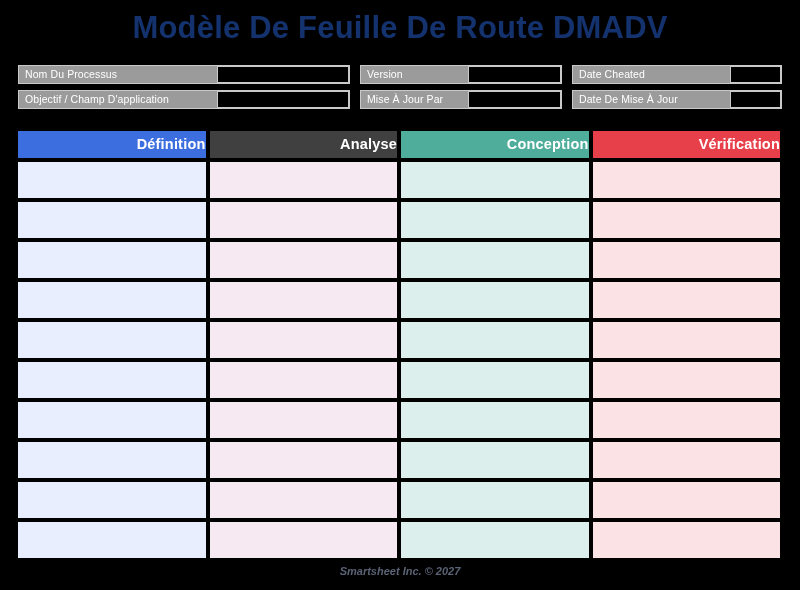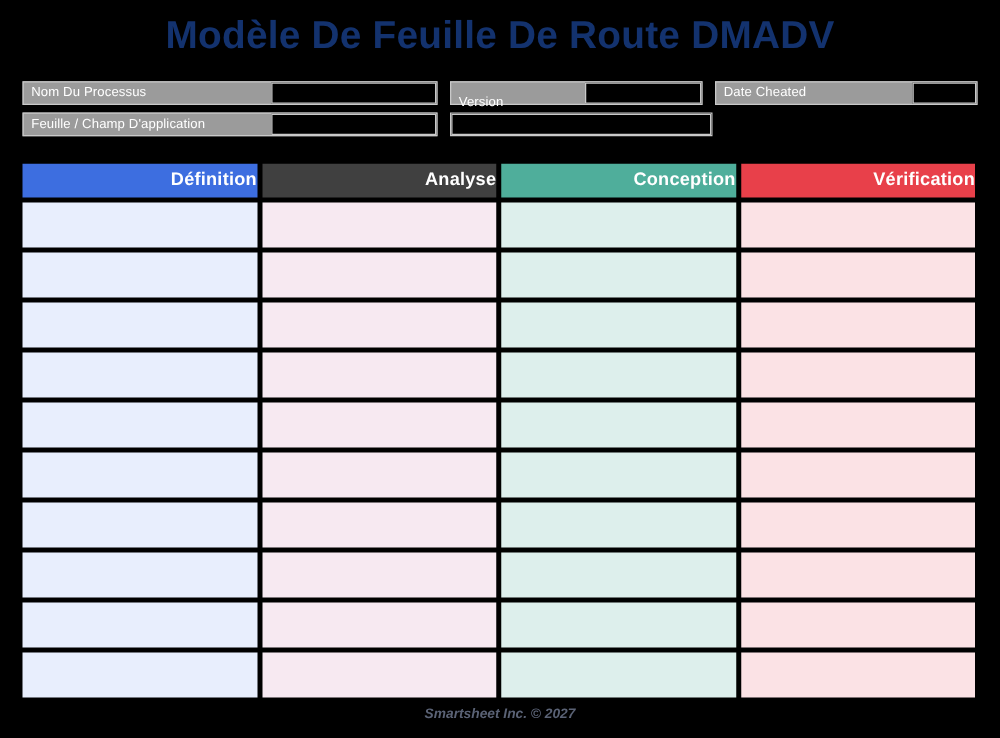--- a/index.html
+++ b/index.html
@@ -72,21 +72,21 @@
   }
   .meta-input {
     flex: 1 1 auto;
     background: #000000;
     border: 1px solid #c9c9c9;
     margin: 0;
     box-sizing: border-box;
     min-width: 10px;
   }
   .meta-field.wide  .meta-label { width: 186px; }
-  .meta-field.mid   .meta-label { width: 95px; margin-top: 8px; }
+  .meta-field.mid   .meta-label { width: 95px; }
   .meta-field.right .meta-label { width: 122px; }
 
   
   .board {
     position: absolute;
     left: 18px;
     top: 131px;
     width: 762px;
     display: flex;
     gap: 4px;
@@ -143,24 +143,29 @@
           <span class="meta-label">Version</span>
           <div class="meta-input"></div>
         </div>
         <div class="meta-field right">
           <span class="meta-label">Date Cheated</span>
           <div class="meta-input"></div>
         </div>
       </div>
       <div class="meta-row">
         <div class="meta-field wide">
-          <span class="meta-label">Feuille / Champ D'application</span>
+          <span class="meta-label">Objectif / Champ D'application</span>
+          <div class="meta-input"></div>
+        </div>
+        <div class="meta-field mid">
+          <span class="meta-label">Mise À Jour Par</span>
           <div class="meta-input"></div>
         </div>
         <div class="meta-field right">
+          <span class="meta-label">Date De Mise À Jour</span>
           <div class="meta-input"></div>
         </div>
       </div>
     </div>
 
   <div class="board">
       <div class="col">
         <div class="col-header" style="background: rgb(61, 110, 224);">Définition</div>
         <div class="cell" style="background: rgb(232, 238, 253);"></div>
         <div class="cell" style="background: rgb(232, 238, 253);"></div>

